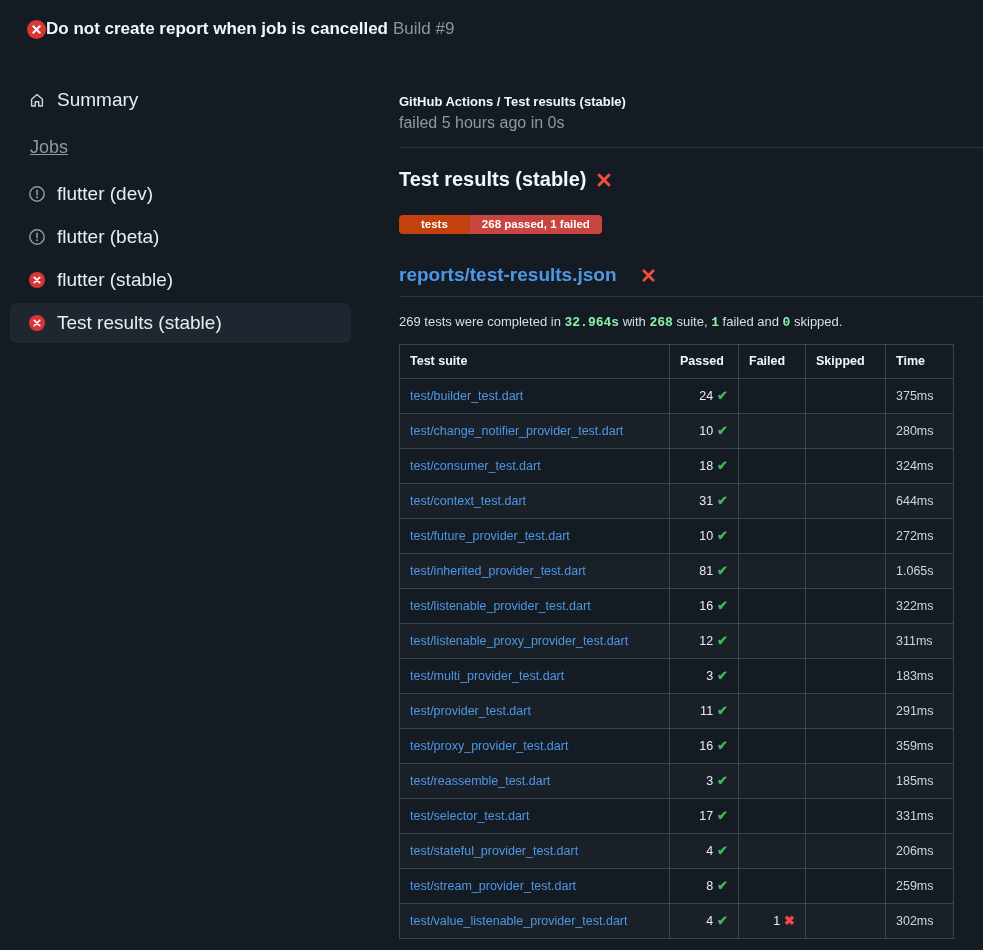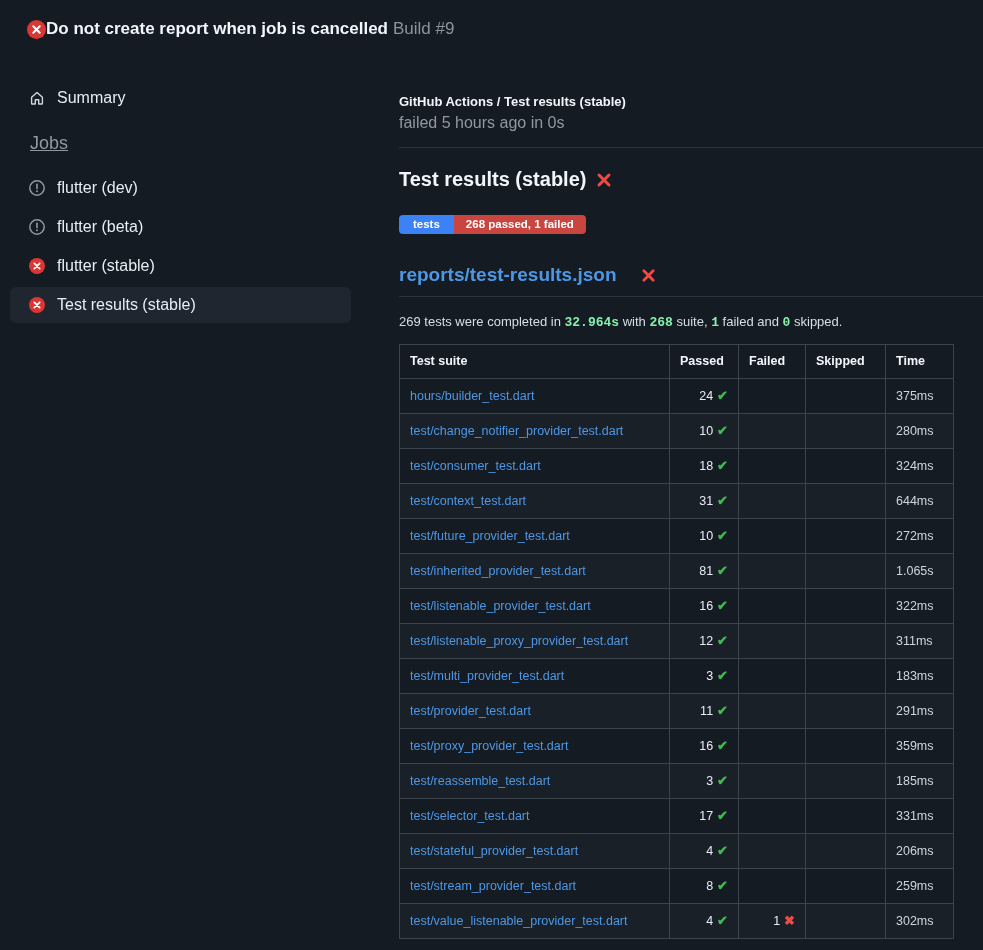--- a/index.html
+++ b/index.html
@@ -18,40 +18,40 @@
   .run-title { margin: 0; font-size: 17px; font-weight: 700; color: #f0f6fc; }
   .build { color: #8b949e; font-weight: 400; margin-left: 5px; }
   .icon-18 svg { display: block; }
 
   
   .layout { display: flex; align-items: flex-start; }
   .sidebar { width: 368px; flex: none; padding: 24px 17px 0 10px; }
   .side-item {
     display: flex; align-items: center; gap: 12px;
     padding: 9px 8px 9px 19px; border-radius: 6px;
-    margin-bottom: 3px; cursor: pointer; font-size: 16px; color: #e6edf3;
+    margin-bottom: 3px; cursor: pointer; font-size: 19px; color: #e6edf3;
   }
   .side-item.selected { background: #1f2630; }
   .sicon { width: 16px; height: 16px; flex: none; display: inline-flex; }
   .sicon svg { display: block; }
   .jobs-heading { margin: 17px 0 16px 20px; font-size: 18px; color: #9198a1; text-decoration: underline; }
 
   
   .main { flex: 1; padding: 38px 0 0 31px; min-width: 0; }
   .breadcrumb { font-size: 13px; font-weight: 700; color: #f0f6fc; }
   .run-meta { margin-top: 5px; font-size: 16px; color: #9198a1; }
   .divider { border: none; border-top: 1px solid #2d343d; margin: 15px 0 0 0; }
   .section-title {
     margin: 20px 0 0 0; font-size: 20px; font-weight: 700; color: #f0f6fc;
     display: flex; align-items: center; gap: 10px;
   }
   .xmark-icon svg { display: block; }
   .badge { margin-top: 24px; display: inline-flex; font-size: 11.5px; font-weight: 600;
     border-radius: 4px; overflow: hidden; line-height: 15px; }
-  .badge-label { background: #3b82f6; color: #ffffff; padding: 2px 14px; }
+  .badge-label { background: #c2410c; color: #ffffff; padding: 2px 22px; }
   .badge-value { background: #c84540; color: #ffffff; padding: 2px 12px; }
   .report-title {
     margin: 30px 0 0 0; padding-bottom: 10px; border-bottom: 1px solid #2d343d;
     font-size: 19px; font-weight: 700; color: #4e97e5;
     display: flex; align-items: center; gap: 24px;
   }
   .report-title .rt-text { cursor: pointer; }
   .summary-line { margin: 17px 0 0 0; font-size: 13px; color: #d7dee5; }
   .summary-line strong { color: #86efac; font-weight: 700; font-family: Liberation Mono, monospace; }
 
@@ -179,21 +179,21 @@
           <tr>
               <th class="h-suite">Test suite</th>
               <th class="h-passed">Passed</th>
               <th class="h-failed">Failed</th>
               <th class="h-skipped">Skipped</th>
               <th class="h-time">Time</th>
             </tr>
         </thead>
         <tbody>
             <tr>
-              <td class="c-suite"><a class="suite-link">hours/builder_test.dart</a></td>
+              <td class="c-suite"><a class="suite-link">test/builder_test.dart</a></td>
               <td class="c-passed"><span>24</span><span class="mark ok">✔</span></td>
               <td class="c-failed"></td>
               <td class="c-skipped"></td>
               <td class="c-time">375ms</td>
             </tr>
             <tr>
               <td class="c-suite"><a class="suite-link">test/change_notifier_provider_test.dart</a></td>
               <td class="c-passed"><span>10</span><span class="mark ok">✔</span></td>
               <td class="c-failed"></td>
               <td class="c-skipped"></td>

